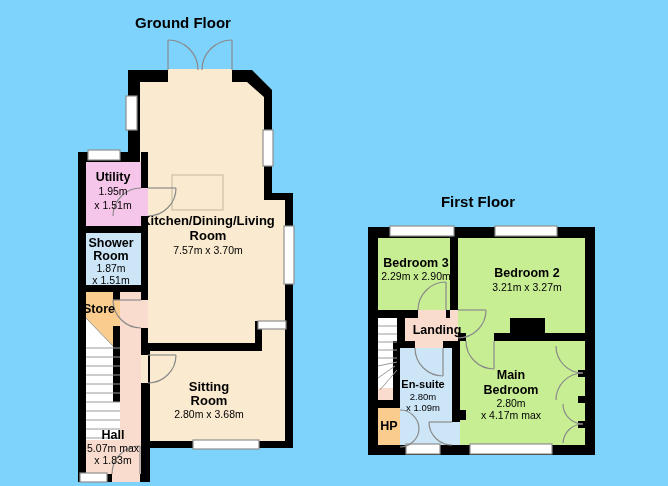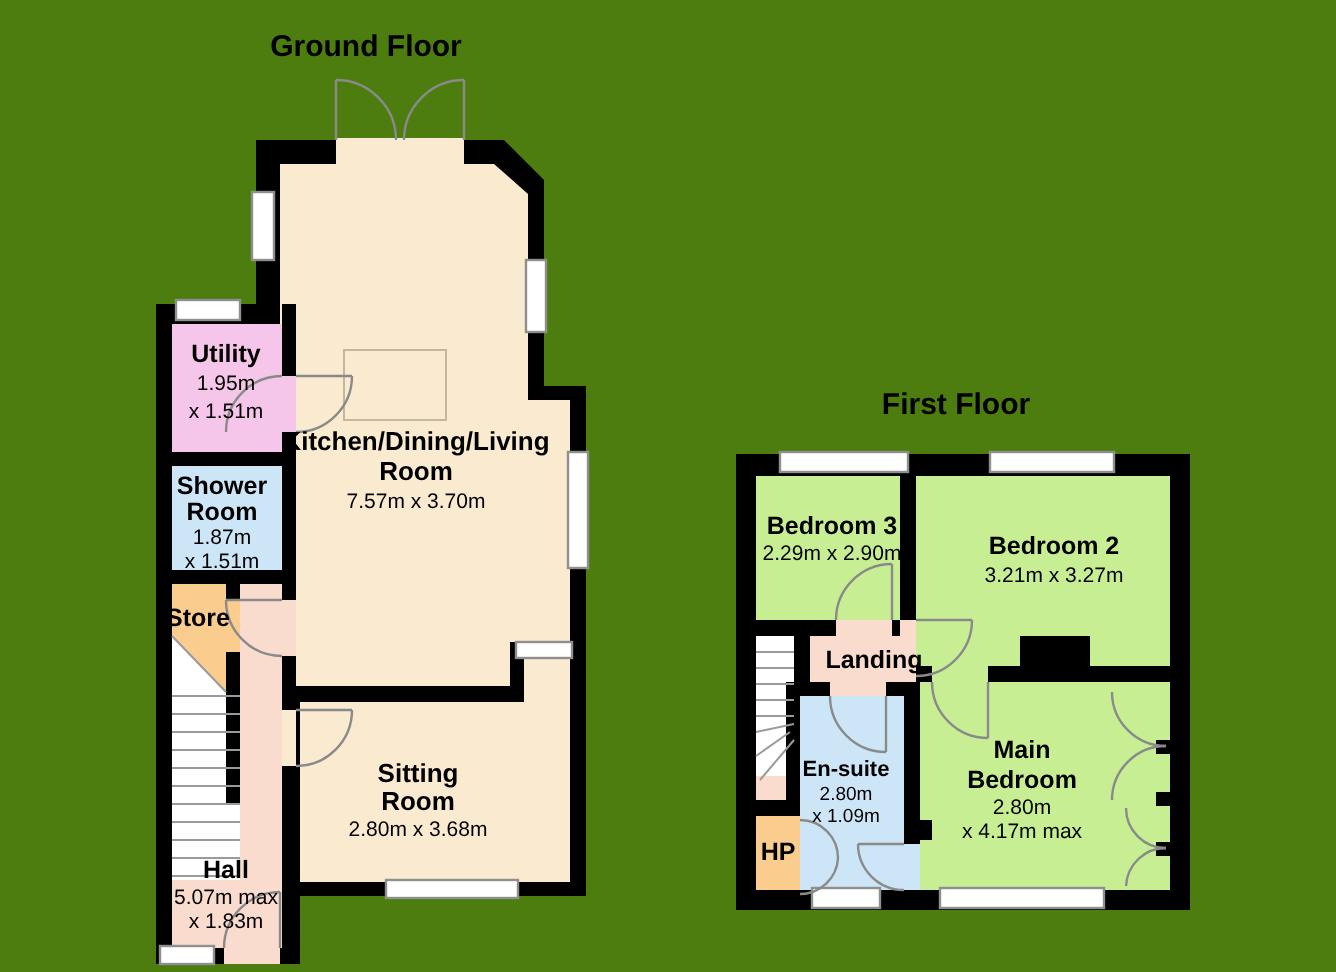--- a/index.html
+++ b/index.html
@@ -1,16 +1,16 @@
 <!DOCTYPE html>
 <html><head>
 <meta charset="utf-8">
 <style>
   html,body{margin:0;padding:0;background:#ffffff;}
-  #canvas{position:relative;width:668px;height:486px;background:#4d7c0f;overflow:hidden;}
+  #canvas{position:relative;width:668px;height:486px;background:#7dd3fc;overflow:hidden;}
   svg{font-family:"Liberation Sans", sans-serif;}
   .wall{fill:#000000;}
   .win{fill:#ffffff;stroke:#8f8f8f;stroke-width:1.2;}
   .arc{fill:none;stroke:#8a8a8a;stroke-width:1.2;}
   .leaf{stroke:#8a8a8a;stroke-width:1.2;}
   .tread{stroke:#9a9a9a;stroke-width:1;}
   .stairbg{fill:#ffffff;}
   .rooflight{fill:none;stroke:#c2b7a0;stroke-width:1;}
   .t-title{font-weight:bold;font-size:15px;fill:#000;text-anchor:middle;}
   .rn{font-weight:bold;fill:#000;text-anchor:middle;font-size:12.5px;}

